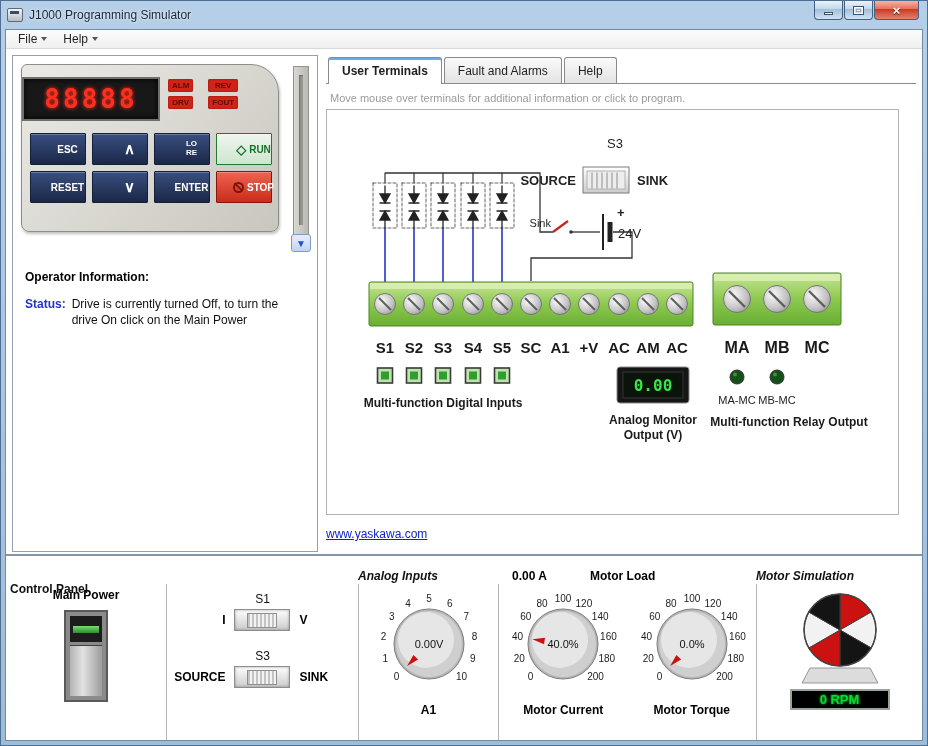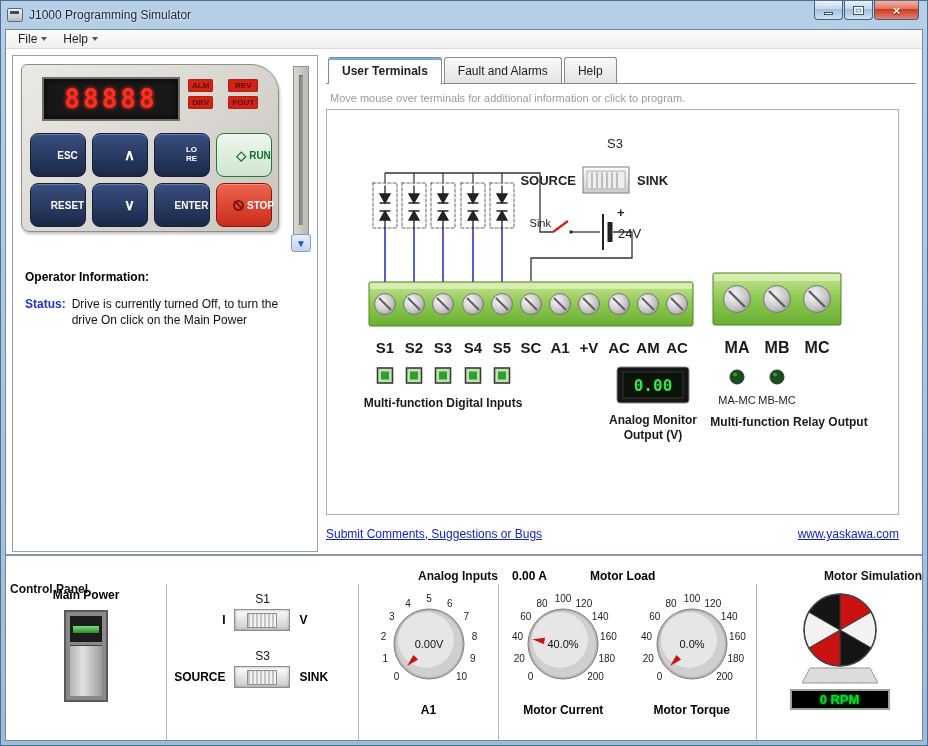--- a/index.html
+++ b/index.html
@@ -26,27 +26,27 @@
   .menu-item { display: flex; align-items: center; gap: 4px; font-size: 12px; color: #222; padding: 3px 8px; border-radius: 2px; }
   .caret { width: 0; height: 0; border-left: 3px solid transparent; border-right: 3px solid transparent; border-top: 4px solid #555; }
 
   
   .main { flex: 1; display: flex; gap: 8px; padding: 6px 6px 2px 6px; overflow: hidden; }
 
   
   .left-panel { width: 306px; border: 1px solid #97A0AA; background: #fff; display: flex; flex-direction: column; }
   .keypad-area { position: relative; height: 200px; }
   .device { position: absolute; left: 8px; top: 8px; width: 258px; height: 168px; background: linear-gradient(135deg,#eceae4,#c8c6bf); border: 1px solid #8e8d88; border-radius: 6px 28px 8px 8px; box-shadow: 1px 2px 3px rgba(0,0,0,.25); }
-  .display-row { position: absolute; left: 20px; top: 12px; display: flex; }
+  .display-row { position: absolute; left: 0; top: 12px; display: flex; }
   .lcd { width: 138px; height: 44px; background: #181818; border: 2px solid #6e6e6e; box-shadow: inset 0 0 6px #000; display: flex; align-items: center; justify-content: center; }
   .lcd-digits { font-family: "DejaVu Sans Mono", monospace; font-size: 26px; font-weight: bold; color: #ff2f1f; letter-spacing: 3px; text-shadow: 0 0 4px #ff2f1f; }
   .led-grid { display: grid; grid-template-columns: auto auto; gap: 4px 15px; margin-left: 8px; align-content: start; padding-top: 2px; }
   .led-badge { background: #d02418; color: #5e0c05; font-size: 8px; font-weight: bold; padding: 2px 4px; border-radius: 2px; text-align: center; box-shadow: inset 0 0 2px #7d120a; }
   .btn-grid { position: absolute; left: 8px; top: 68px; display: grid; grid-template-columns: repeat(4, 56px); gap: 6px; }
-  .kbtn { height: 44px; border-radius: 8px; display: flex; align-items: center; justify-content: center; gap: 3px; font-size: 10px; font-weight: bold; border: 1px solid #13203c; background: linear-gradient(#3a4f80,#1a2747); color: #fff; box-shadow: inset 0 1px 0 rgba(255,255,255,.25); padding-left: 19px; }
+  .kbtn { height: 32px; border-radius: 1px; display: flex; align-items: center; justify-content: center; gap: 3px; font-size: 10px; font-weight: bold; border: 1px solid #13203c; background: linear-gradient(#3a4f80,#1a2747); color: #fff; box-shadow: inset 0 1px 0 rgba(255,255,255,.25); padding-left: 19px; }
   .kbtn .two-line { white-space: pre-line; font-size: 8px; line-height: 1.1; text-align: center; }
   .kbtn.arrow { font-size: 15px; }
   .kbtn.run { background: linear-gradient(#eef6ee,#cfe5cf); border: 1px solid #1f7a33; color: #15702a; }
   .run-icon::before { content: "◇"; font-size: 13px; color: #15702a; }
   .kbtn.stop { background: linear-gradient(#ef6450,#c92c1a); border: 1px solid #8c1408; color: #fff; }
   .no-icon { width: 11px; height: 11px; border: 2px solid #7d140a; border-radius: 50%; position: relative; flex: none; }
   .no-icon::after { content: ""; position: absolute; left: -2px; top: 2.5px; width: 11px; height: 2px; background: #7d140a; transform: rotate(45deg); }
   .device-side { position: absolute; right: 8px; top: 10px; width: 16px; height: 180px; background: linear-gradient(90deg,#d9d8d3,#b9b8b2); border: 1px solid #93928c; }
   .device-side .slot { position: absolute; left: 5px; top: 8px; width: 4px; height: 150px; background: #9a9993; box-shadow: inset 1px 1px 2px #6e6d67; }
   .down-btn { position: absolute; right: 6px; top: 178px; width: 20px; height: 18px; background: linear-gradient(#e7eefb,#c3d4ef); border: 1px solid #7a9cc8; border-radius: 3px; color: #1b54c8; font-size: 10px; display: flex; align-items: center; justify-content: center; }
@@ -75,21 +75,21 @@
   .tlab { font-size: 15px; font-weight: bold; fill: #1a1a1a; }
   .tlab2 { font-size: 16px; font-weight: bold; fill: #1a1a1a; }
   .seg-green { font-family: "DejaVu Sans Mono", monospace; font-size: 16px; font-weight: bold; fill: #35e847; }
 
   
   .control-panel { height: 186px; border-top: 2px solid #8596a8; background: #fff; display: flex; flex-direction: column; }
   .cp-grid { display: grid; grid-template-columns: 160px 192px 140px 258px 1fr; }
   .cp-headers { height: 28px; align-items: center; }
   .cp-head { font-size: 12px; font-weight: bold; color: #111; }
   .cp-head.left { padding-left: 4px; margin-top: 26px; }
-  .cp-head.center { text-align: right; }
+  .cp-head.center { text-align: left; font-style: italic; }
   .cp-head-pair { display: flex; padding-left: 14px; gap: 43px; font-size: 12px; font-weight: bold; }
   .cp-body { flex: 1; }
   .cp-cell { border-left: 1px solid #b5b5b5; display: flex; flex-direction: column; align-items: center; padding-top: 2px; }
   .cp-cell.first { border-left: none; }
   .cell-title { font-size: 12px; font-weight: bold; margin: 2px 0 8px 0; }
   .power-switch { width: 44px; height: 92px; background: #8a8a8a; border: 2px solid #5a5a5a; padding: 4px; display: flex; flex-direction: column; gap: 3px; }
   .ps-top { height: 26px; background: #1c1c1c; display: flex; align-items: center; justify-content: center; }
   .ps-green { width: 26px; height: 7px; background: linear-gradient(#77dd77,#2e8b2e); }
   .ps-bottom { flex: 1; background: linear-gradient(90deg,#b3b3b3,#e2e2e2 40%,#9c9c9c); border-top: 1px solid #3f3f3f; }
   .switch-group { margin-top: 6px; }
@@ -405,21 +405,20 @@
                 <circle cx="450" cy="267" r="7" fill="#14501a" stroke="#333"></circle>
                 <circle cx="448" cy="264.5" r="2" fill="#3f8f3f"></circle>
               </g>
             <text x="410" y="294" class="t11" text-anchor="middle" data-interactable="false">MA-MC</text>
             <text x="450" y="294" class="t11" text-anchor="middle" data-interactable="false">MB-MC</text>
             <text x="462" y="316" class="t12b" text-anchor="middle" data-interactable="false">Multi-function Relay Output</text>
           </svg>
         </div>
 
         <div class="links-row" data-interactable="false">
-          <a class="link" data-interactable="true">Submit Comments, Suggestions or Bugs</a>
           <a class="link" data-interactable="true">www.yaskawa.com</a>
         </div>
       </div>
     </div>
 
     <div class="control-panel" data-interactable="false">
       <div class="cp-grid cp-headers" data-interactable="false">
         <div class="cp-head left" data-interactable="false">Control Panel</div>
         <div></div>
         <div class="cp-head center" data-interactable="false">Analog Inputs</div>

